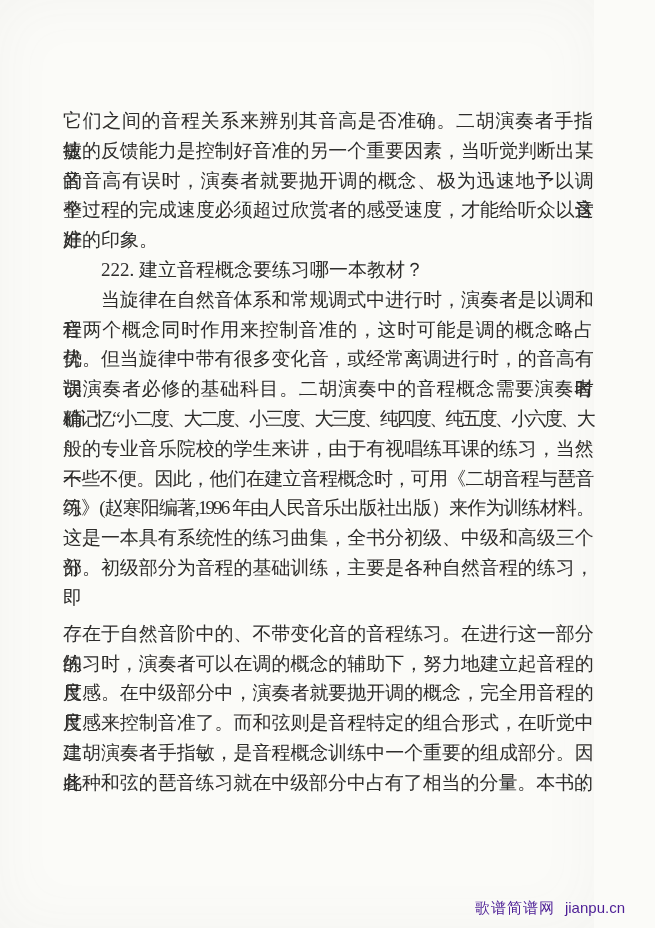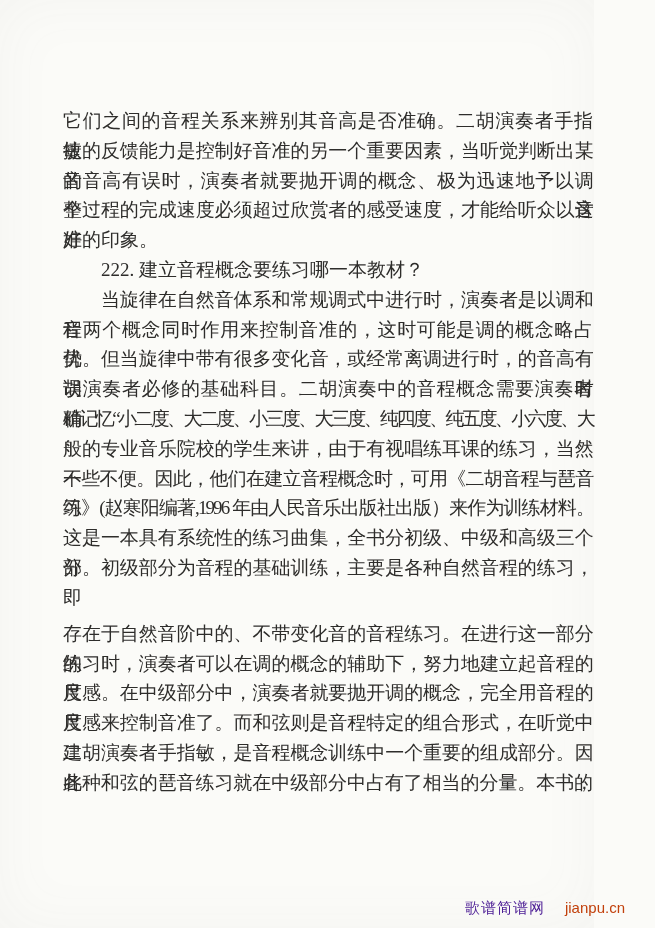--- a/index.html
+++ b/index.html
@@ -48,22 +48,22 @@
     font-size: 15px;
     line-height: 20px;
     font-family: "Liberation Sans", "DejaVu Sans", sans-serif;
     white-space: nowrap;
   }
   .wm-name {
     color: #4c1d95;
     letter-spacing: 1px;
   }
   .wm-url {
-    color: #c2410c;
-    margin-left: 20px;
+    color: #4c1d95;
+    margin-left: 10px;
   }
 </style>
 </head>
 <body>
 
 <div class="page">
   <div class="text-area">
     <div class="para">
         <div class="line just" style="letter-spacing: -0.07px;">它们之间的音程关系来辨别其音高是否准确。二胡演奏者手指敏</div>
         <div class="line just" style="letter-spacing: -0.72px;">捷的反馈能力是控制好音准的另一个重要因素，当听觉判断出某音</div>

